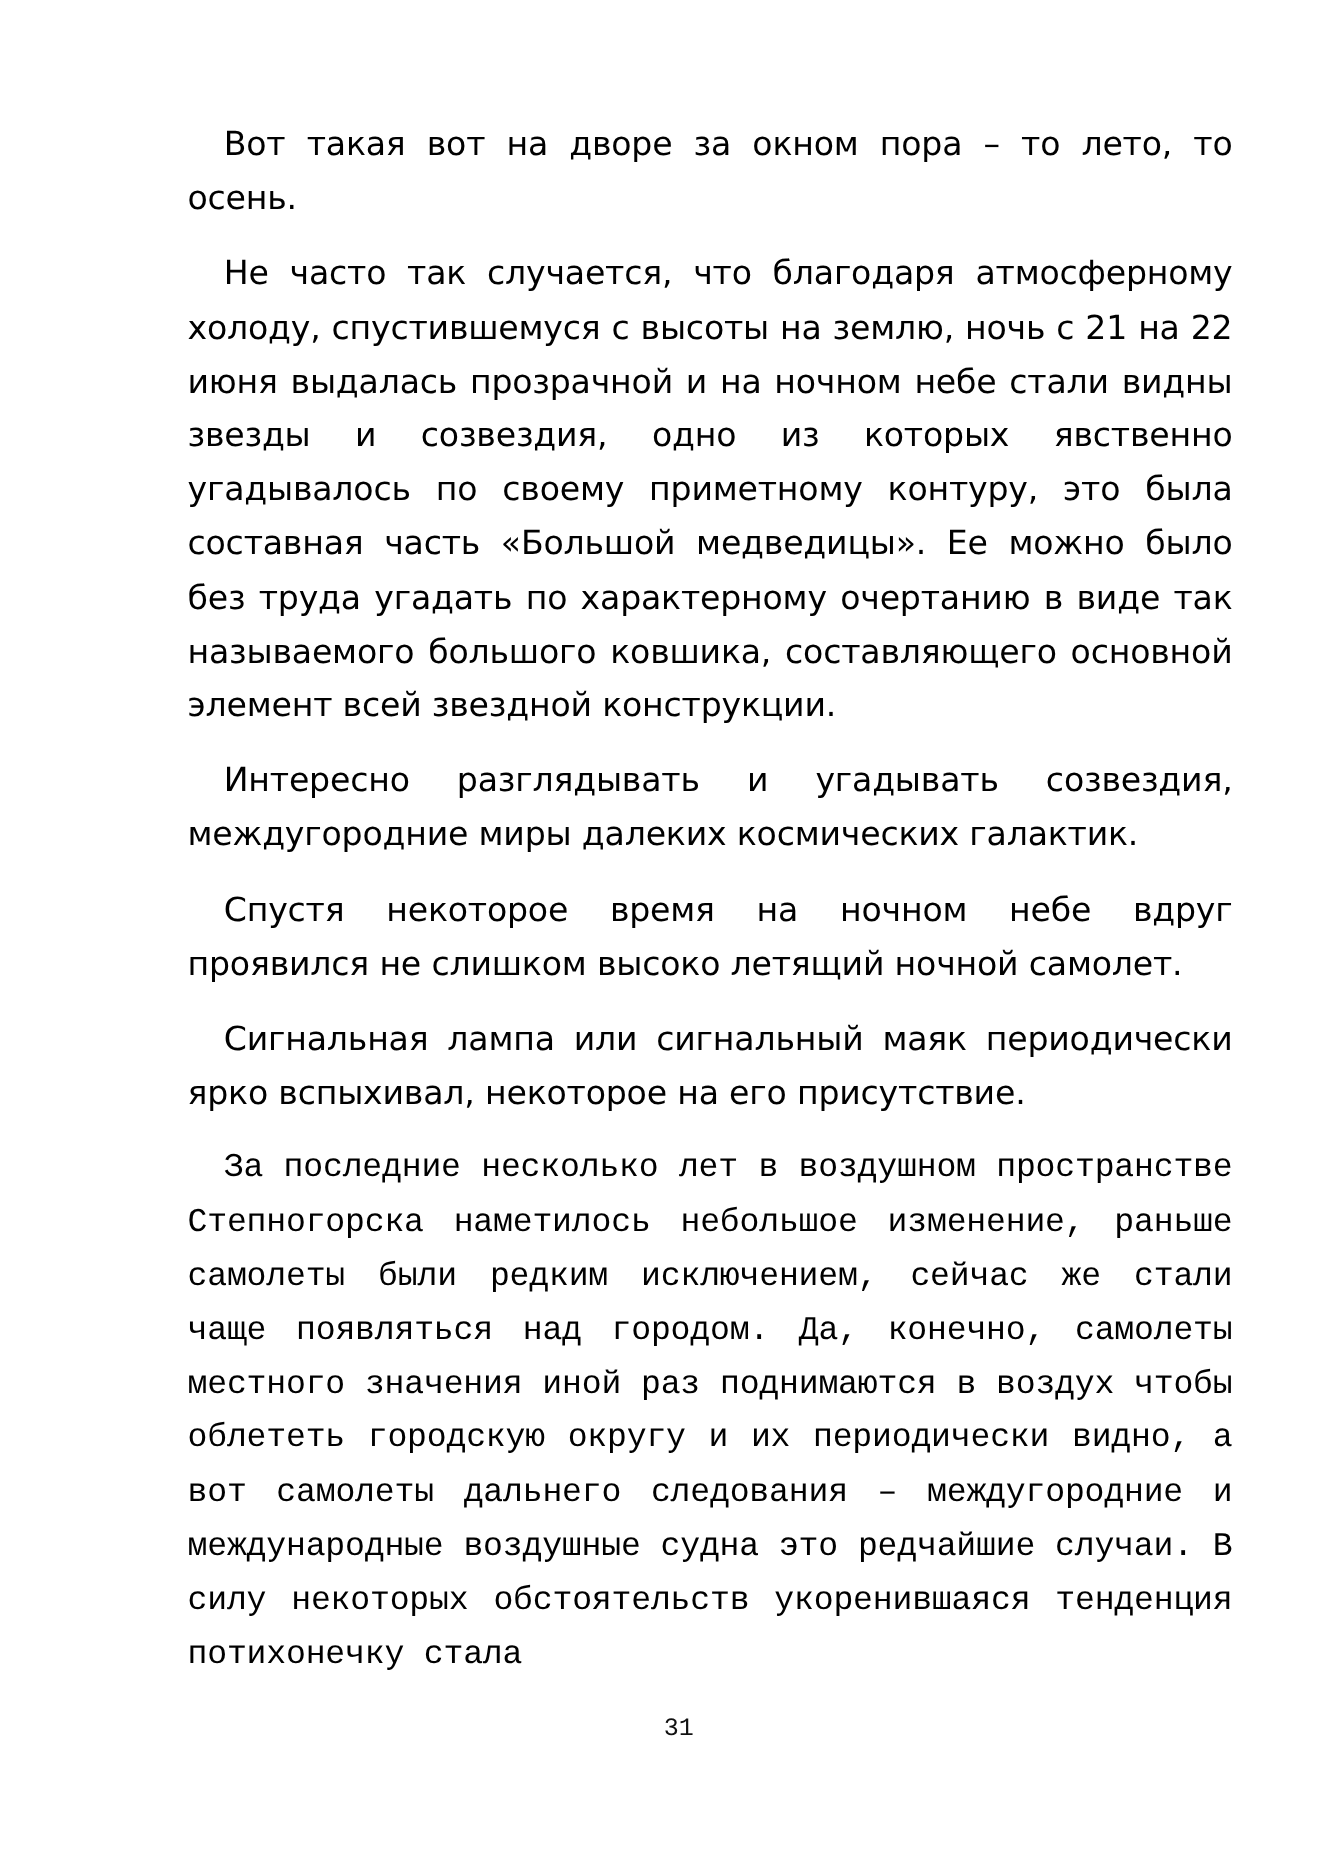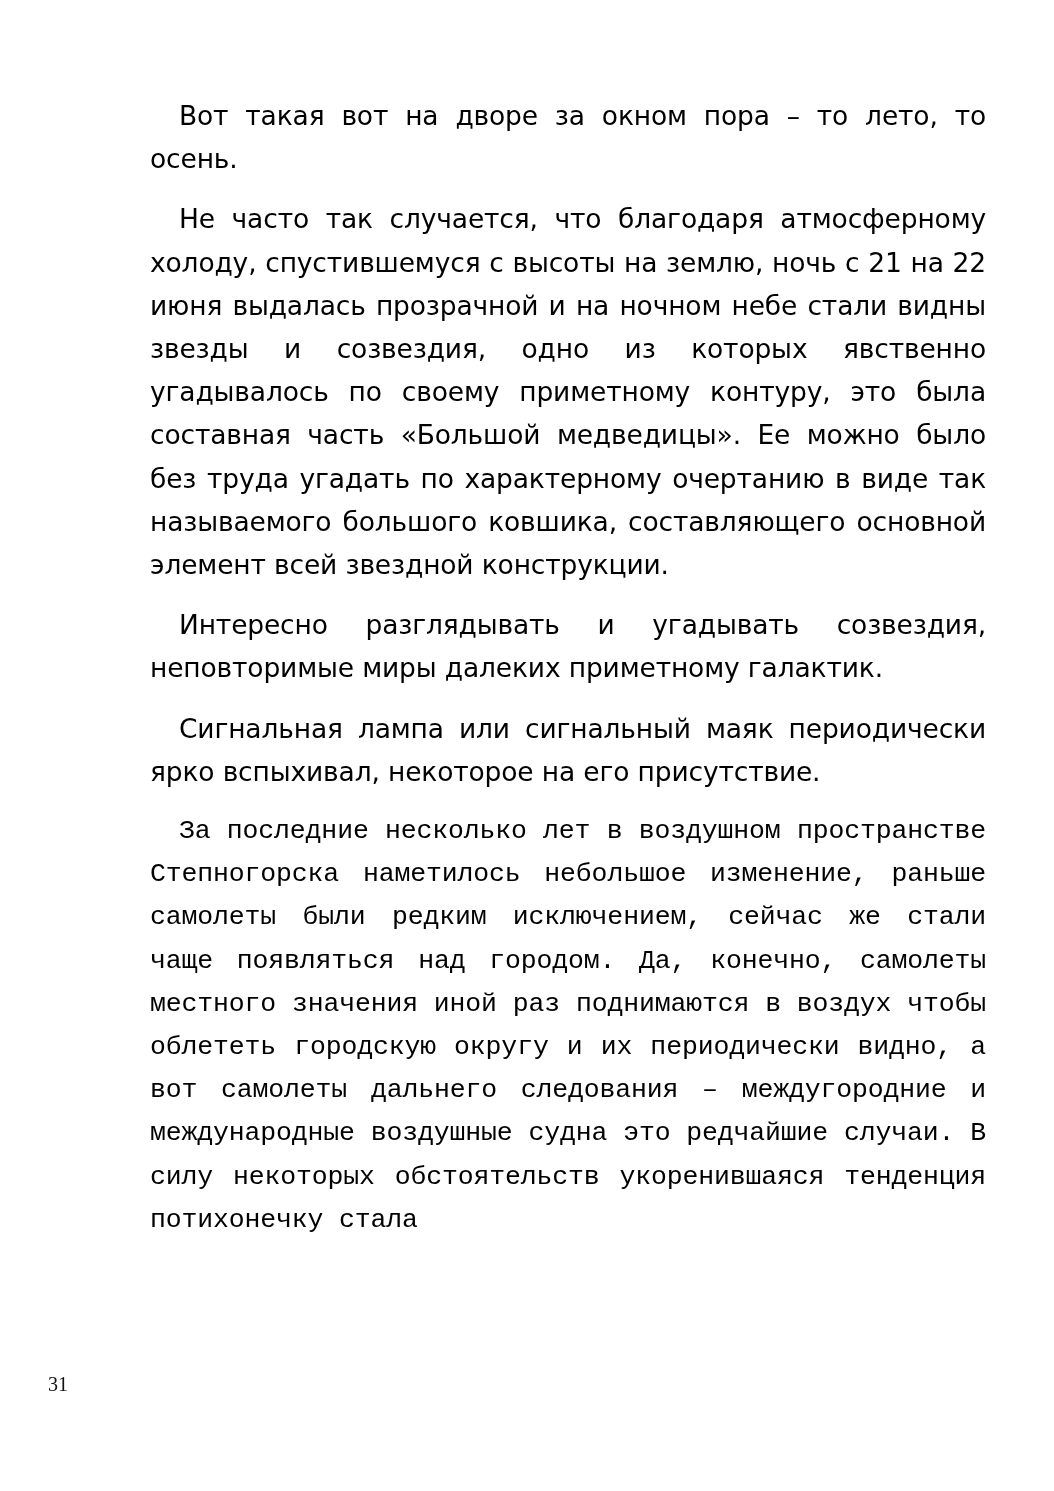--- a/index.html
+++ b/index.html
@@ -40,42 +40,43 @@
   }
   .para:last-child {
     margin-bottom: 0;
     font-family: Liberation Mono, monospace;
   }
   .page-number {
     position: absolute;
     left: 0;
     top: 1372px;
     width: 1054px;
-    text-align: left;
-    padding-left: 48px;
+    text-align: center;
+    padding-left: 32px;
     box-sizing: border-box;
-    font-family: Liberation Serif, serif;
+    font-family: Liberation Mono, monospace;
     font-size: 20px;
     line-height: 24px;
     color: #111111;
   }
 </style>
 </head>
 <body>
 
 <div class="page">
 
   <div class="text-block">
 
     <p class="para">Вот такая вот на дворе за окном пора – то лето, то осень.</p>
 
     <p class="para">Не часто так случается, что благодаря атмосферному холоду, спустившемуся с высоты на землю, ночь с 21 на 22 июня выдалась прозрачной и на ночном небе стали видны звезды и созвездия, одно из которых явственно угадывалось по своему приметному контуру, это была составная часть «Большой медведицы». Ее можно было без труда угадать по характерному очертанию в виде так называемого большого ковшика, составляющего основной элемент всей звездной конструкции.</p>
 
-    <p class="para">Интересно разглядывать и угадывать созвездия, неповторимые миры далеких приметному галактик.</p>
+    <p class="para">Интересно разглядывать и угадывать созвездия, междугородние миры далеких космических галактик.</p>
 
+    <p class="para">Спустя некоторое время на ночном небе вдруг проявился не слишком высоко летящий ночной самолет.</p>
 
     <p class="para">Сигнальная лампа или сигнальный маяк периодически ярко вспыхивал, некоторое на его присутствие.</p>
 
     <p class="para">За последние несколько лет в воздушном пространстве Степногорска наметилось небольшое изменение, раньше самолеты были редким исключением, сейчас же стали чаще появляться над городом. Да, конечно, самолеты местного значения иной раз поднимаются в воздух чтобы облететь городскую округу и их периодически видно, а вот самолеты дальнего следования – междугородние и международные воздушные судна это редчайшие случаи. В силу некоторых обстоятельств укоренившаяся тенденция потихонечку стала</p>
 
   </div>
 
   <div class="page-number">31</div>
 
 </div>

